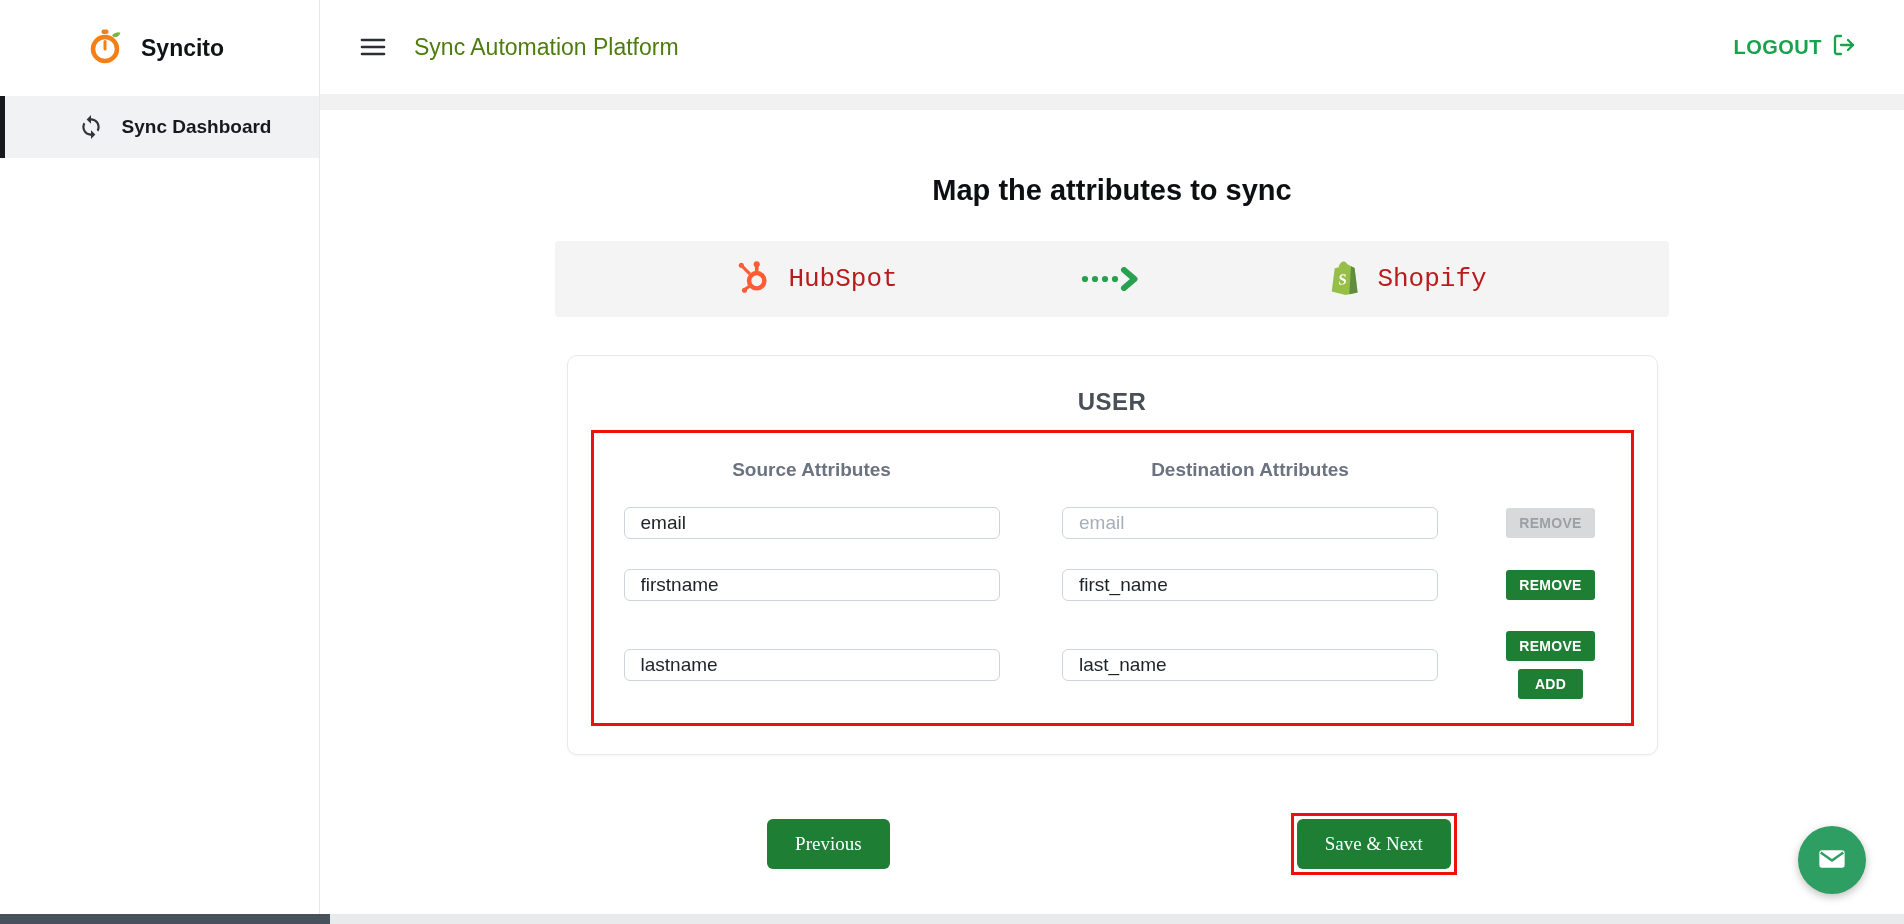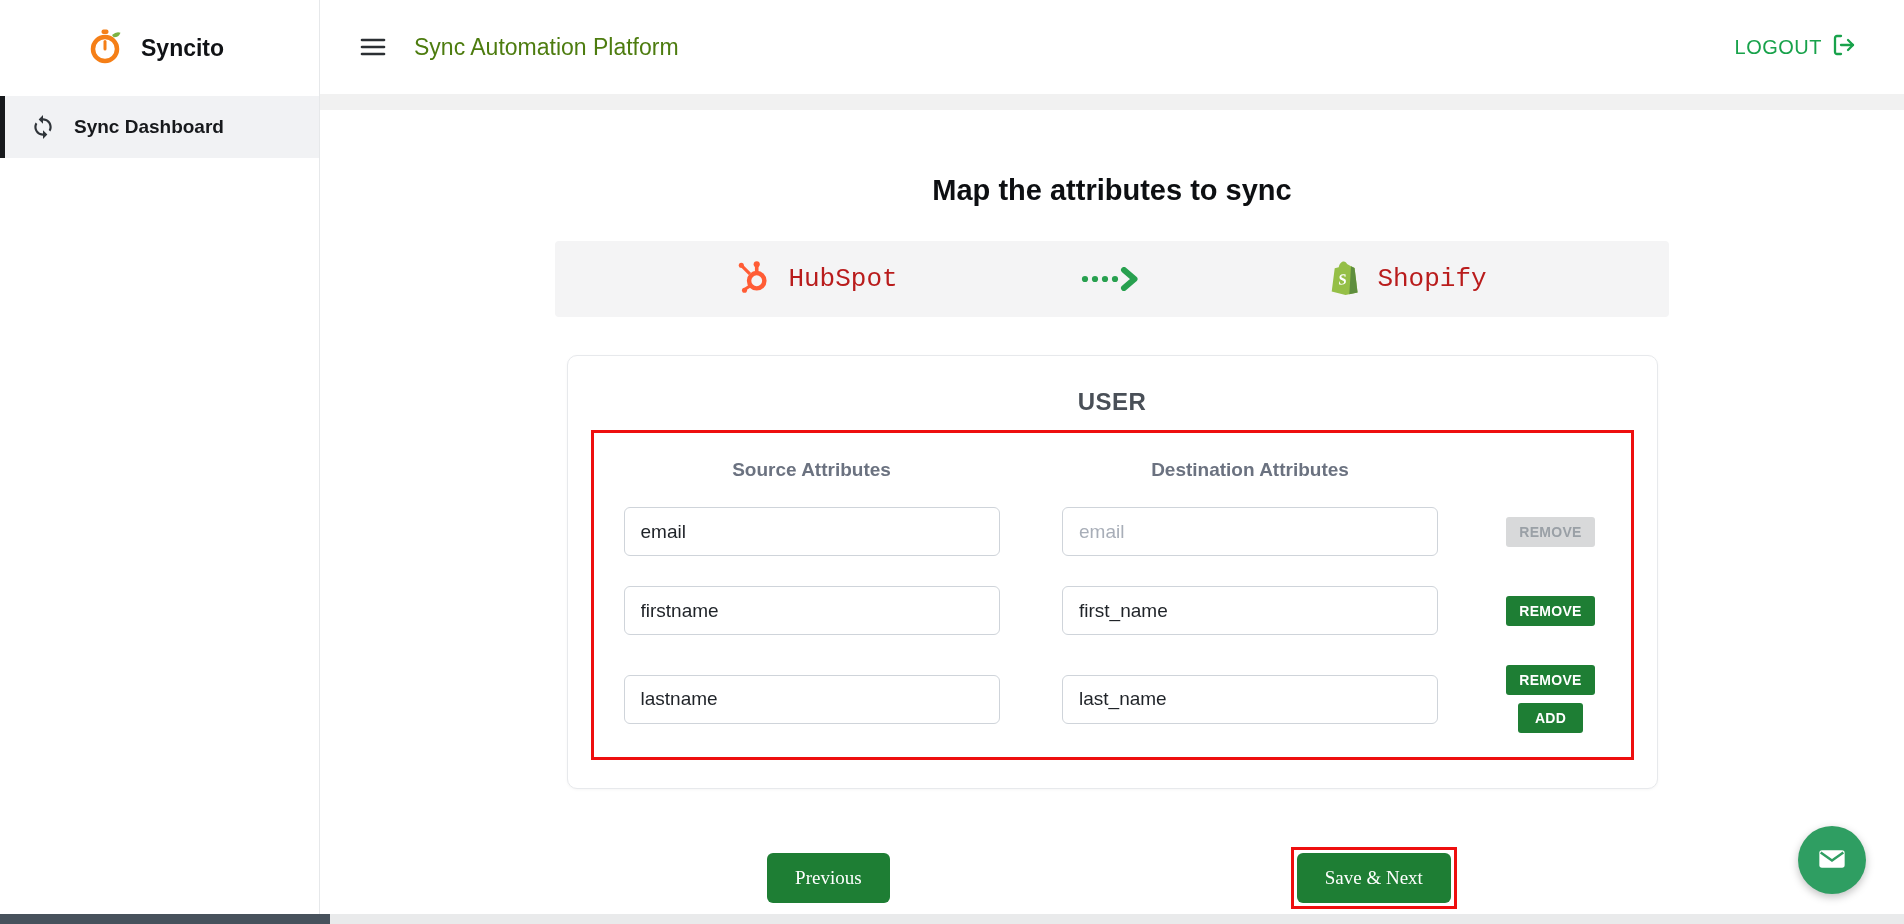--- a/index.html
+++ b/index.html
@@ -29,36 +29,37 @@
     display: flex; align-items: center; gap: 18px;
     height: 62px;
     padding-left: 30px;
     cursor: pointer;
     font-size: 19px; font-weight: 700; color: #17191c;
   }
   .nav-item.active {
     background: #f1f2f4;
     border-left: 5px solid #17191c;
     padding-left: 25px;
+    justify-content: center;
   }
   .nav-icon { display: inline-flex; width: 26px; height: 26px; }
 
   
   .main-col { flex: 1; display: flex; flex-direction: column; min-width: 0; }
   header {
     height: 94px; background: #fff;
     display: flex; align-items: center;
     padding: 0 48px 0 38px; gap: 26px;
   }
   .hamburger { background: none; border: none; cursor: pointer; display: inline-flex; padding: 2px; }
   .app-title { font-size: 23px; font-weight: 400; color: #4d7c0f; }
   .header-spacer { flex: 1; }
   .logout {
     display: inline-flex; align-items: center; gap: 10px;
-    color: #18a24b; font-size: 20px; font-weight: 400; letter-spacing: .5px;
+    color: #18a24b; font-size: 20px; font-weight: 700; letter-spacing: .5px;
     text-decoration: none; cursor: pointer; margin-left: 36px;
   }
   .top-scroll { height: 16px; background: #f1f1f1; }
 
   main { flex: 1; overflow: hidden; }
   .page-title {
     margin-top: 64px;
     text-align: center;
     font-size: 29px; font-weight: 700; color: #0d0f12;
   }
@@ -96,21 +97,21 @@
     display: flex; align-items: center; justify-content: space-between;
     margin-bottom: 30px;
   }
   .map-row:last-child { margin-bottom: 0; }
   .header-row { margin-bottom: 26px; }
   .col-header {
     width: 376px; text-align: center;
     font-size: 19px; font-weight: 700; color: #6b7280;
   }
   .field {
-    width: 376px; height: 49px;
+    width: 376px; height: 32px;
     border: 1px solid #cfd4da; border-radius: 6px;
     padding: 0 16px;
     font-family: "Liberation Sans", sans-serif;
     font-size: 19px; color: #1f2328;
     outline: none; background: #fff;
   }
   .field::placeholder { color: #a8aeb8; }
   .btn-col { width: 100px; display: flex; flex-direction: column; align-items: center; gap: 8px; }
   .mini-btn {
     border: none; border-radius: 3px; cursor: pointer;

